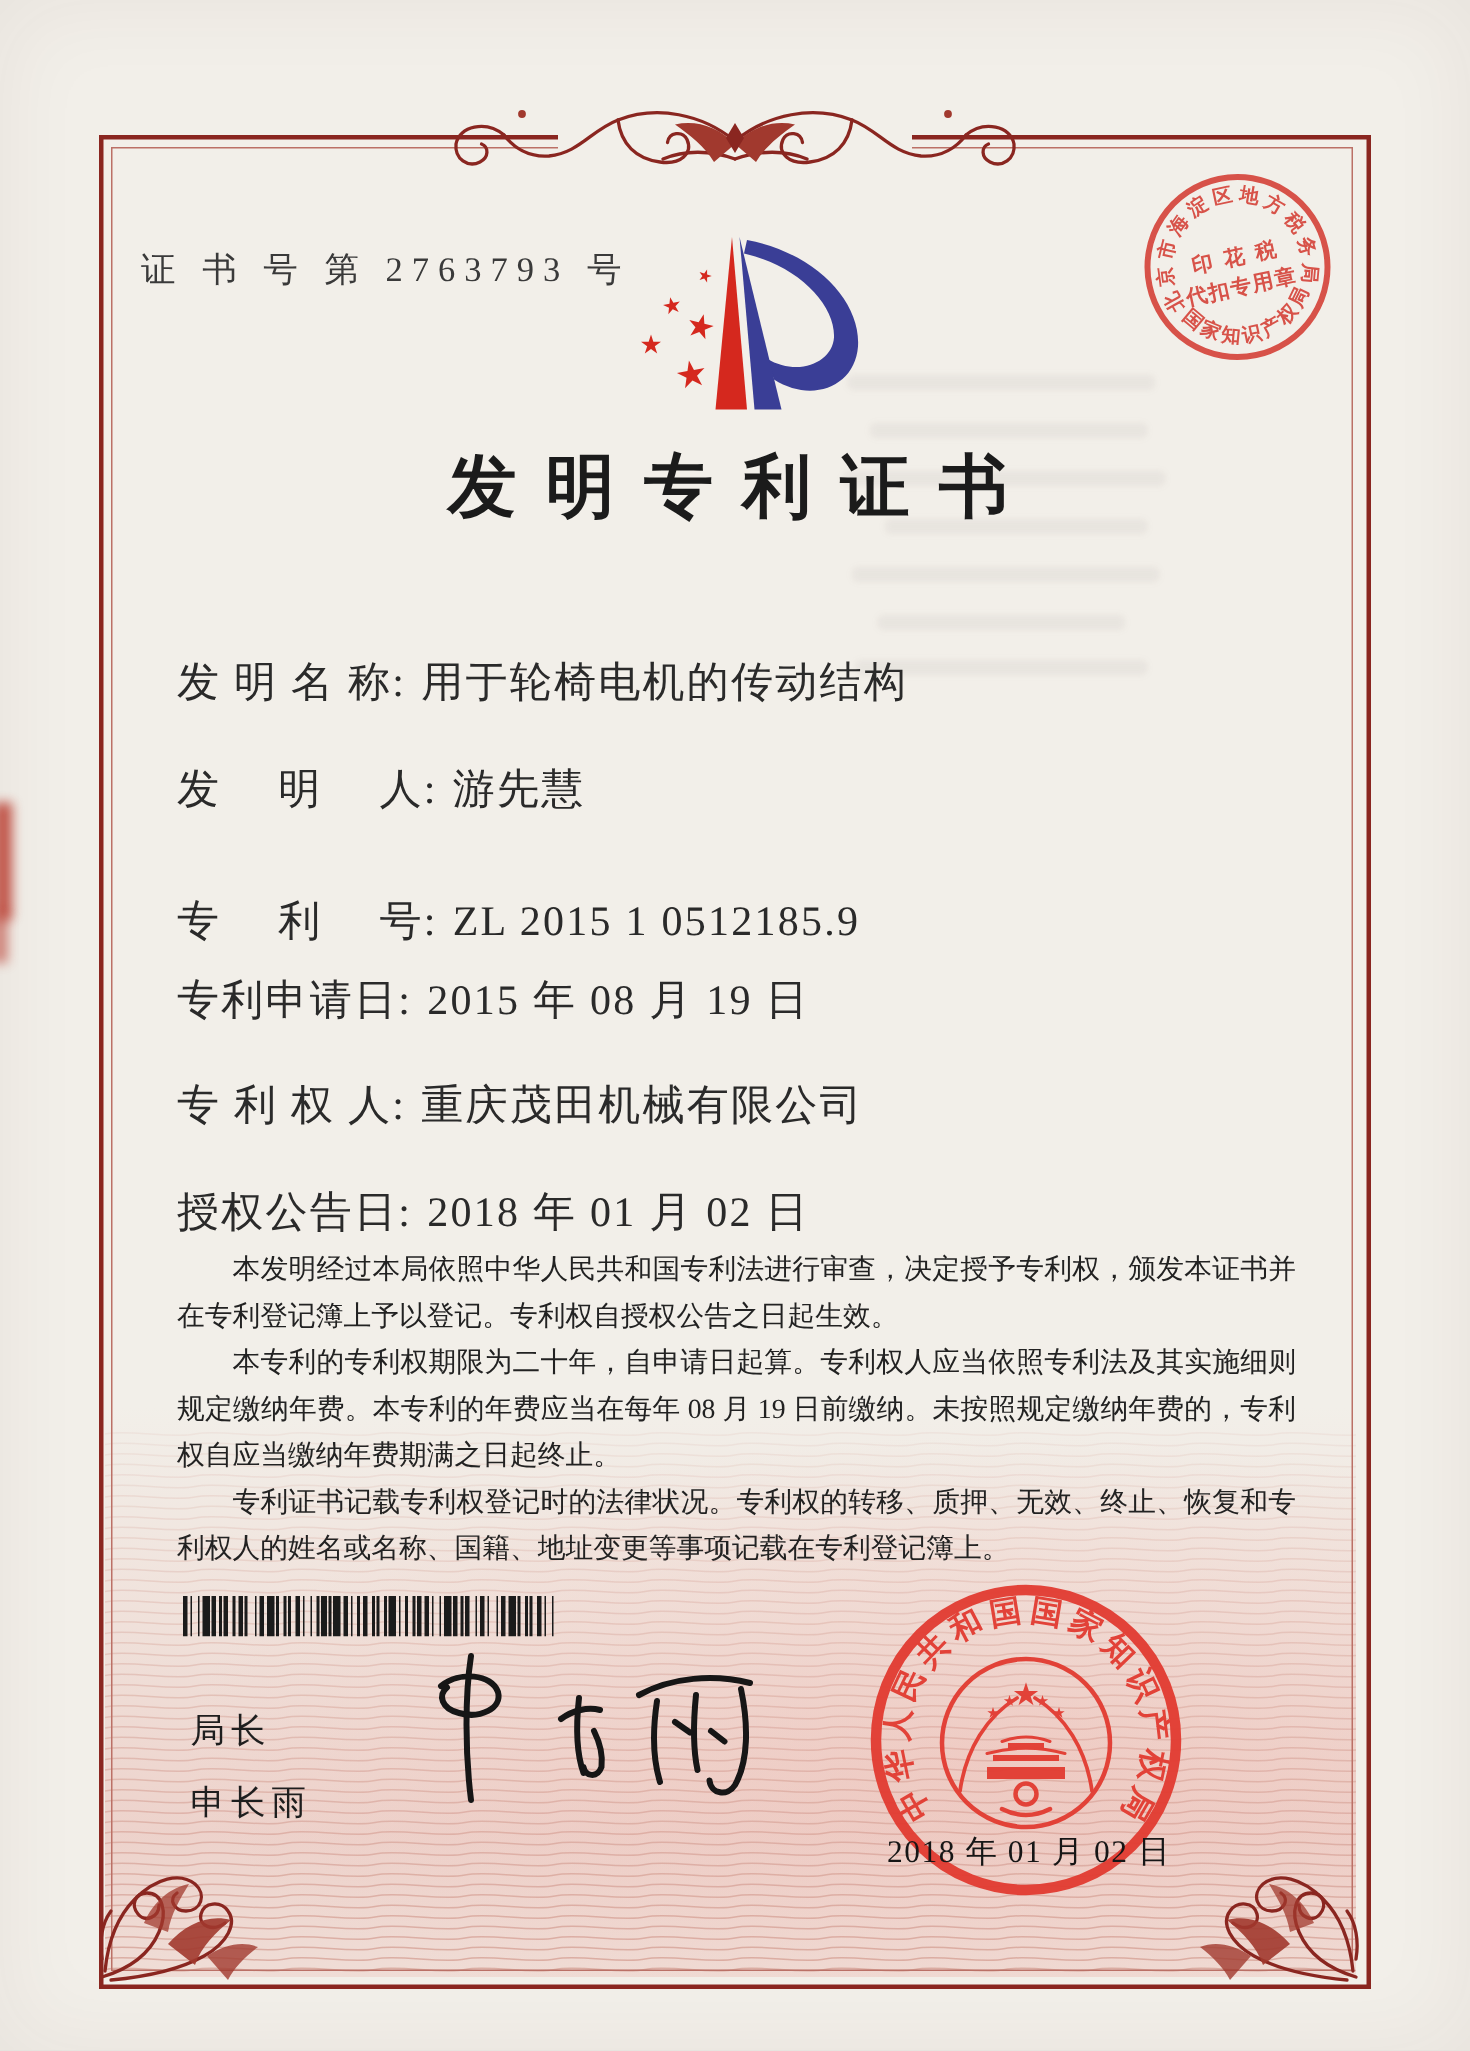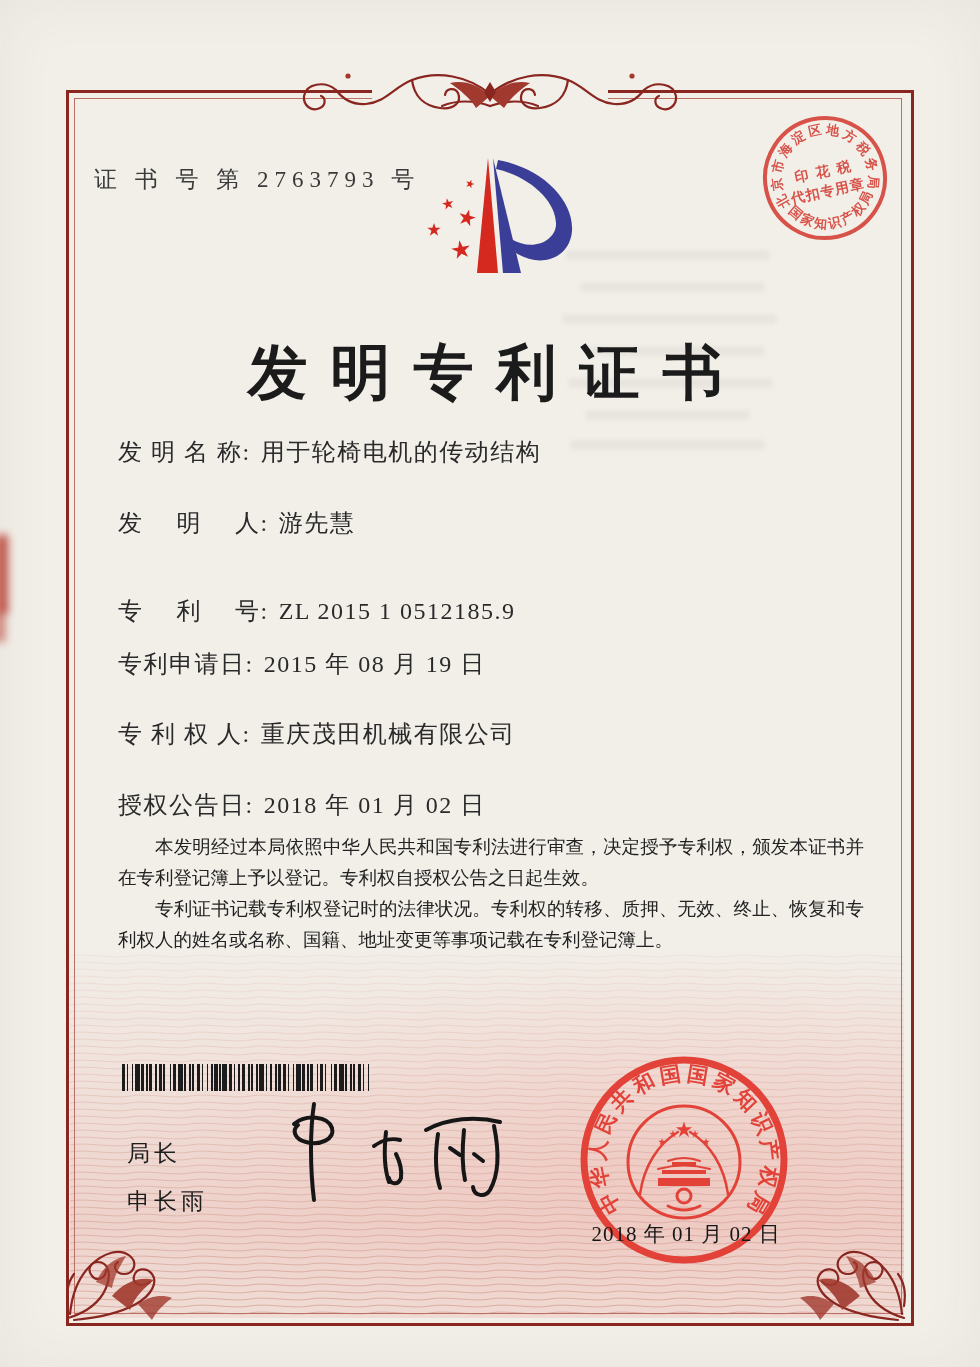--- a/index.html
+++ b/index.html
@@ -36,22 +36,22 @@
     background:
       radial-gradient(ellipse at 72% 60%, rgba(240,170,160,0.28), rgba(240,170,160,0) 65%),
       linear-gradient(180deg, rgba(236,196,188,0) 0%, rgba(236,196,188,0.30) 35%,
         rgba(233,184,176,0.52) 75%, rgba(236,196,188,0.42) 100%);}
   #waves{position:absolute;left:70px;top:950px;z-index:1;pointer-events:none;}
   
   .cert-no{position:absolute;left:94px;top:164px;font-size:23px;letter-spacing:6px;
     color:#3a3a3a;z-index:3;}
   .logo{position:absolute;left:402px;top:148px;z-index:3;}
   .title{position:absolute;left:66px;top:294px;width:842px;text-align:center;
-    font-size:60px;font-weight:600;color:#1b1b1b;letter-spacing:4px;z-index:3;margin-top:39px;}
-  .field-row{position:absolute;left:118px;font-size:24px;color:#2a2a2a;
+    font-size:46px;font-weight:600;color:#1b1b1b;letter-spacing:4px;z-index:3;}
+  .field-row{position:absolute;left:118px;font-size:28px;color:#2a2a2a;
     letter-spacing:1.5px;z-index:3;white-space:nowrap;}
   .field-row .val{margin-left:10px;}
   .paras{position:absolute;left:118px;top:832px;width:746px;z-index:3;
     font-size:18.5px;line-height:31px;color:var(--ink);text-align:justify;}
   .paras p{margin:0;text-indent:2em;}
   .barcode{position:absolute;left:122px;top:1064px;width:250px;height:27px;
     display:flex;align-items:stretch;z-index:3;overflow:hidden;}
   .barcode div{flex:none;height:100%;}
   .sig-title{position:absolute;left:127px;top:1138px;font-size:23px;color:#1e1e1e;
     letter-spacing:4px;z-index:4;}
@@ -213,20 +213,21 @@
   </div>
   <div class="field-row" style="top:718px;">
     <span>专 利 权 人:</span><span class="val">重庆茂田机械有限公司</span>
   </div>
   <div class="field-row" style="top:789px;">
     <span>授权公告日:</span><span class="val">2018 年 01 月 02 日</span>
   </div>
 
   <div class="paras">
     <p>本发明经过本局依照中华人民共和国专利法进行审查，决定授予专利权，颁发本证书并在专利登记簿上予以登记。专利权自授权公告之日起生效。</p>
+    <p>本专利的专利权期限为二十年，自申请日起算。专利权人应当依照专利法及其实施细则规定缴纳年费。本专利的年费应当在每年 08 月 19 日前缴纳。未按照规定缴纳年费的，专利权自应当缴纳年费期满之日起终止。</p>
     <p>专利证书记载专利权登记时的法律状况。专利权的转移、质押、无效、终止、恢复和专利权人的姓名或名称、国籍、地址变更等事项记载在专利登记簿上。</p>
   </div>
 
   <div class="barcode" id="barcode">
       <div style="width: 3.2px; background: rgb(27, 27, 27);"></div>
       <div style="width: 1.6px;"></div>
       <div style="width: 1.6px; background: rgb(27, 27, 27);"></div>
       <div style="width: 3.2px;"></div>
       <div style="width: 1.6px; background: rgb(27, 27, 27);"></div>
       <div style="width: 1.6px;"></div>

